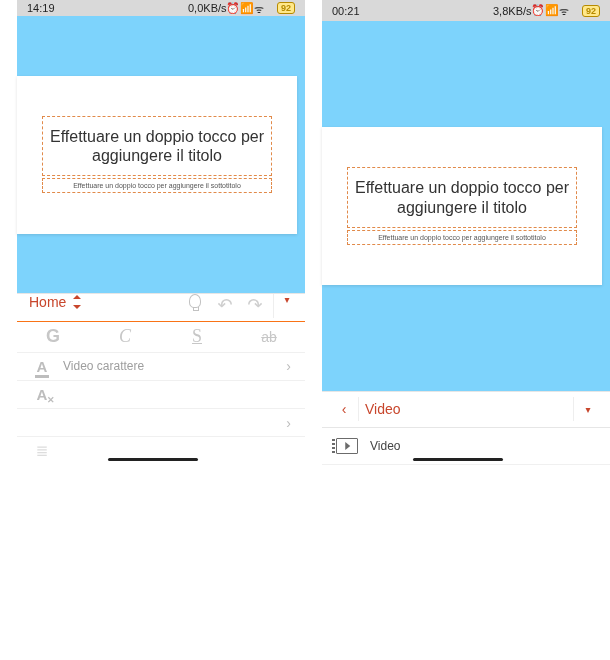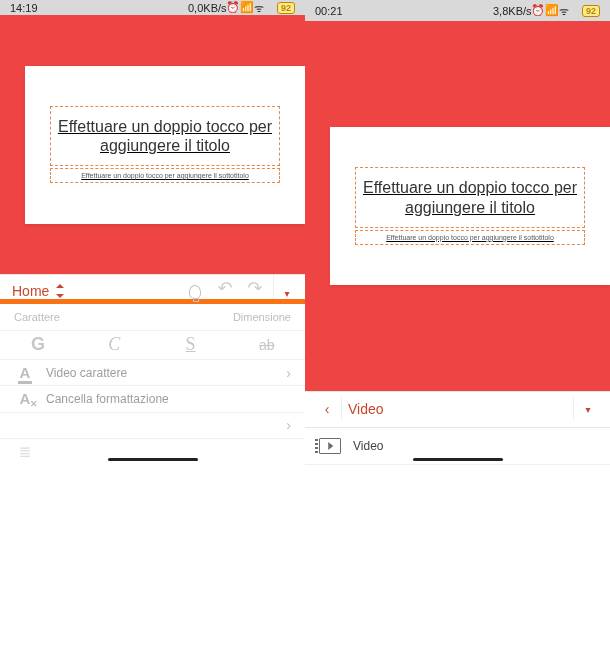--- a/index.html
+++ b/index.html
@@ -1,32 +1,32 @@
 <!DOCTYPE html>
 <html><head>
 <meta charset="utf-8">
 <style>
   * { box-sizing: border-box; margin: 0; padding: 0; }
   html, body { width: 610px; height: 660px; font-family: -apple-system, Helvetica, Arial, sans-serif; background: #fff; }
   .container { display: flex; width: 610px; height: 660px; }
-  .phone { width: 305px; height: 465px; display: flex; flex-direction: column; background: #fff; overflow: hidden; position: relative; }
+  .phone { width: 305px; height: 465px; display: flex; flex-direction: column; background: #fff; overflow: hidden; position: relative; padding-left: 17px; }
 
   
   .status-bar { height: 22px; display: flex; align-items: center; justify-content: space-between; padding: 0 10px; font-size: 11px; color: #222; background: #d9d9d9; }
   .status-right { display: flex; align-items: center; gap: 0; }
   .battery { display: inline-flex; align-items: center; border: 1px solid #b68a00; border-radius: 3px; padding: 0 3px; font-size: 9px; color: #b68a00; background: #ffe88a; font-weight: 600; height: 12px; line-height: 10px; margin-left: 13px; }
 
   
-  .slide-area { background: #ef4444; height: 378px; display: flex; align-items: center; justify-content: flex-end; text-decoration: underline; }
+  .slide-area { background: #7dd3fc; height: 378px; display: flex; align-items: center; justify-content: flex-start; }
   .slide { width: 280px; height: 158px; background: #fff; box-shadow: 0 1px 3px rgba(0,0,0,.12); display: flex; flex-direction: column; align-items: center; justify-content: center; }
   .ph-title { border: 1px dashed #e18a4a; width: 230px; padding: 10px 6px; text-align: center; font-size: 16px; color: #333; line-height: 1.2; margin-bottom: 2px; }
   .ph-sub { border: 1px dashed #e18a4a; width: 230px; padding: 3px 4px; text-align: center; font-size: 7px; color: #555; }
 
   
-  .toolbar { height: 38px; border-top: 1px solid #e6e6e6; border-bottom: 5px solid #f97316; display: flex; align-items: flex-end; padding: 0 8px 0 12px; background: #fff; }
+  .toolbar { height: 38px; border-top: 1px solid #e6e6e6; border-bottom: 1px solid #f97316; display: flex; align-items: flex-start; padding: 0 8px 0 12px; background: #fff; }
   .brand { color: #c8462c; font-size: 14px; display: flex; align-items: center; gap: 6px; }
   .updown { display: inline-block; position: relative; width: 10px; height: 14px; }
   .updown::before, .updown::after { content: ""; position: absolute; left: 0; right: 0; margin: auto; width: 0; height: 0; border-left: 4px solid transparent; border-right: 4px solid transparent; }
   .updown::before { top: 0; border-bottom: 4px solid #c8462c; }
   .updown::after { bottom: 0; border-top: 4px solid #c8462c; }
   .spacer { flex: 1; }
   .tb-ico { width: 30px; display: flex; justify-content: center; align-items: center; color: #bdbdbd; font-size: 16px; }
   .tb-drop { width: 20px; display: flex; justify-content: center; align-items: center; color: #c8462c; font-size: 10px; }
   .tb-sep { width: 1px; background: #eee; height: 24px; margin: 0 3px; }
 
@@ -106,45 +106,40 @@
       <span class="spacer"></span>
       <span class="tb-ico">
           <span class="bulb"></span>
         </span>
       <span class="tb-ico undo">↶</span>
       <span class="tb-ico redo">↶</span>
       <span class="tb-sep"></span>
       <span class="tb-drop">▾</span>
     </div>
 
-    <div class="row head">
-      <span>Carattere</span>
-      <span>Dimensione</span>
-    </div>
 
     <div class="style-row">
       <span class="style-btn b">G</span>
       <span class="style-btn i">C</span>
       <span class="style-btn u">S</span>
       <span class="style-btn s">ab</span>
     </div>
 
     <div class="row">
       <span class="ico">
           <span class="Aline">A</span>
         </span>
       <span>Video carattere</span>
       <span class="chev">›</span>
     </div>
 
     <div class="row">
       <span class="ico">
           <span class="Aclear">A<sub>✕</sub></span>
         </span>
-      <span>Cancella formattazione</span>
     </div>
 
     <div class="row strong">
       <span style="width:32px"></span>
       <span class="chev">›</span>
     </div>
 
     <div class="row" style="border-bottom:none; opacity:.5">
       <span class="ico">≣</span>
     </div>

